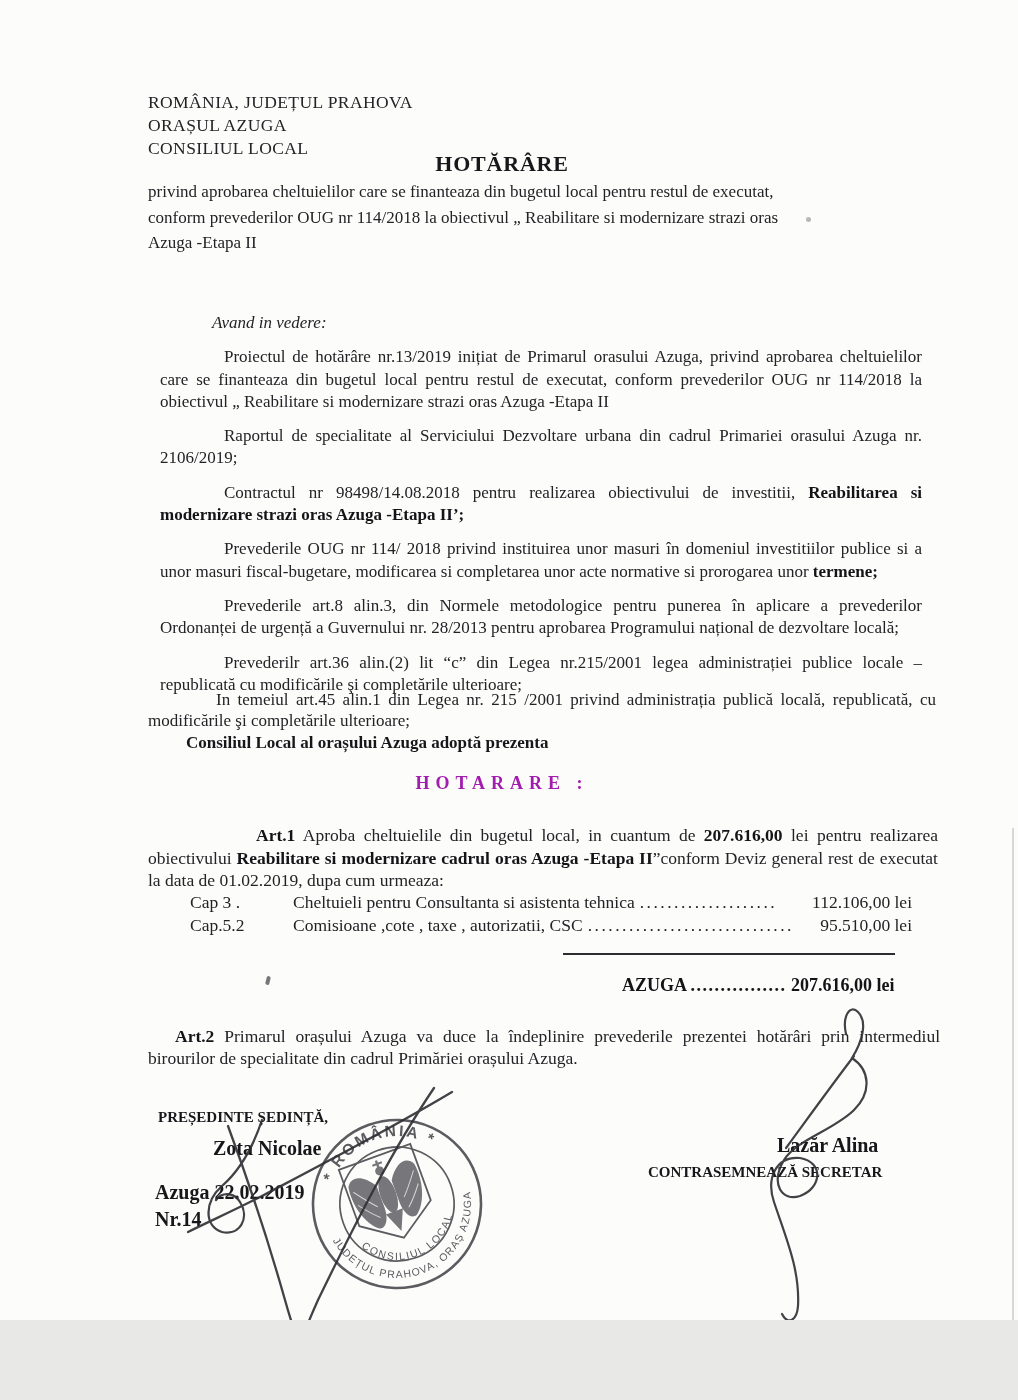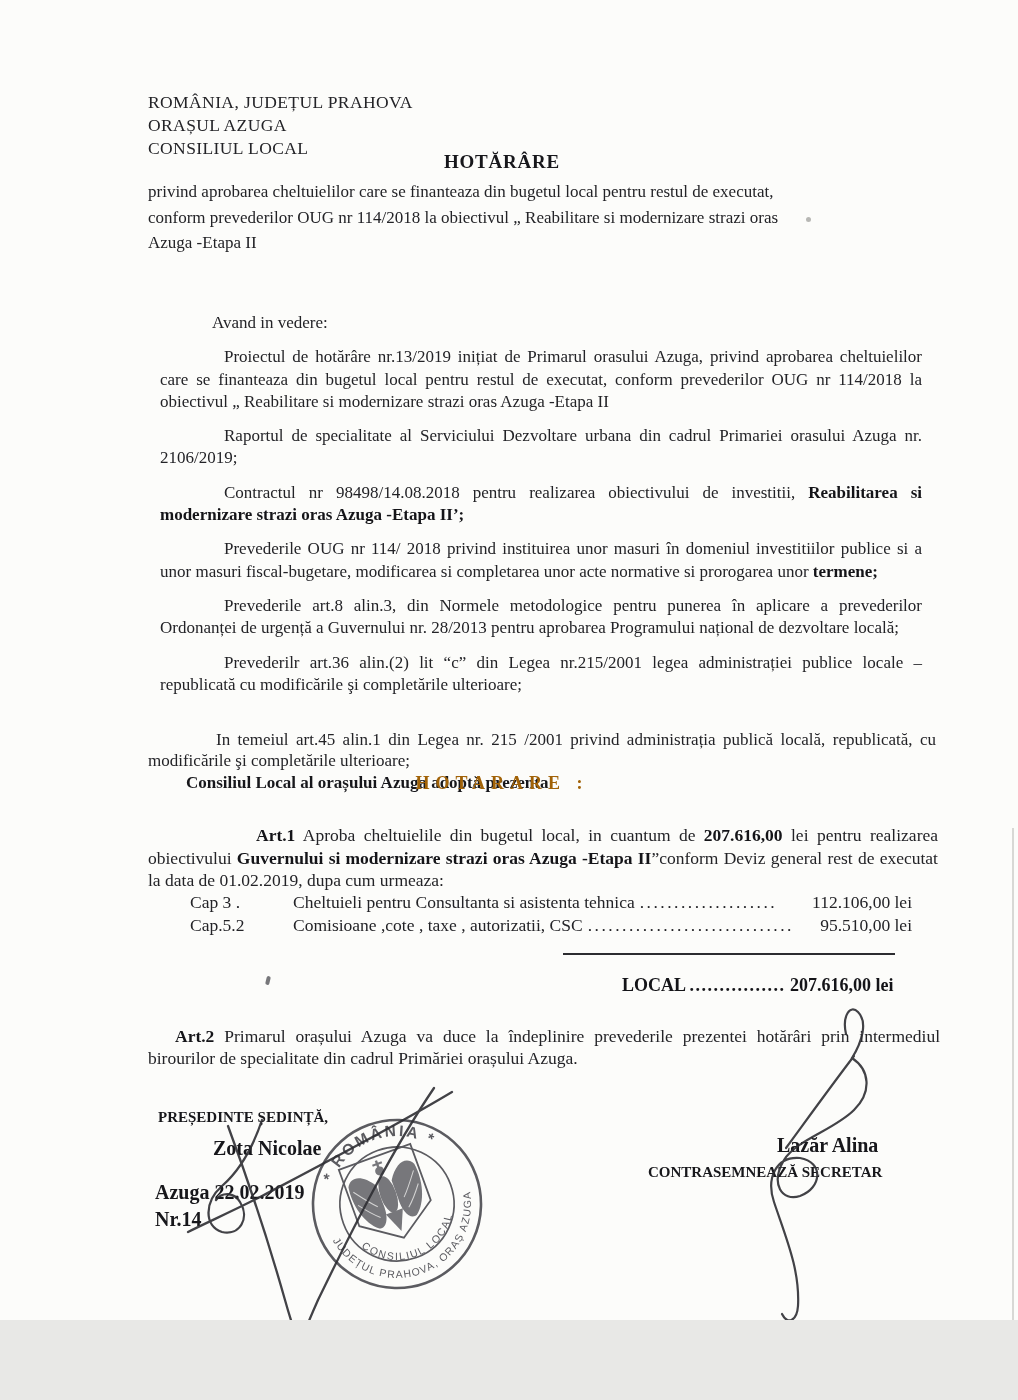--- a/index.html
+++ b/index.html
@@ -8,31 +8,31 @@
     width:1018px;height:1320px;
     background:#fcfcfa;
     margin:0 auto;
     overflow:hidden;
     font-family:"Liberation Serif","DejaVu Serif",serif;
     color:#232327;
   }
   .abs{position:absolute;}
   
   .hdr{left:148px;top:91px;font-size:17.5px;line-height:23px;letter-spacing:.4px;}
-  .doc-title{left:16px;top:151px;width:972px;text-align:center;font-weight:bold;font-size:19px;letter-spacing:.8px;color:#17171b;}
+  .doc-title{left:16px;top:151px;width:972px;text-align:center;font-weight:bold;font-size:22px;letter-spacing:.8px;color:#17171b;}
   .subtitle{left:148px;top:179px;width:800px;font-size:17px;line-height:25.5px;}
   
   .preamble{left:148px;top:312px;width:786px;font-size:17px;line-height:22.3px;text-align:justify;}
   .preamble p{margin:12px;text-indent:64px;}
-  .avand{text-indent:64px;}
+  .avand{text-indent:64px;font-style:italic;}
   .legal{left:148px;top:689px;width:788px;font-size:17px;line-height:21.3px;text-align:justify;}
   .legal p{margin:0;}
-  .legal .temei{text-indent:68px;margin-top:40px;}
+  .legal .temei{text-indent:68px;}
   .legal .adopta{text-indent:38px;font-weight:bold;text-align:left;color:#17171b;}
-  .decision-head{left:16px;top:773px;width:972px;text-align:center;font-weight:bold;font-size:18px;letter-spacing:6px;color:#a16207;}
+  .decision-head{left:16px;top:773px;width:972px;text-align:center;font-weight:bold;font-size:18px;letter-spacing:6px;color:#a21caf;}
   
   .art1{left:148px;top:824px;width:790px;font-size:17.5px;line-height:22.6px;text-align:justify;text-indent:108px;}
   .budget{left:190px;top:891px;width:722px;font-size:17.5px;}
   .budget-row{display:flex;align-items:baseline;line-height:22.6px;}
   .budget-row .cap{flex:none;width:103px;}
   .budget-row .desc{flex:none;padding-right:5px;}
   .budget-row .dots{flex:1;overflow:hidden;white-space:nowrap;letter-spacing:2.5px;padding-right:6px;}
   .budget-row .amt{flex:none;white-space:nowrap;}
   .rule{left:563px;top:953px;width:332px;border-top:2px solid #2c2c30;height:0;}
   .total{left:622px;top:975px;font-size:18px;font-weight:bold;color:#141418;white-space:nowrap;}
@@ -84,41 +84,41 @@
   </div>
 
   <div class="abs legal">
     <p class="temei">In temeiul art.45 alin.1 din Legea nr. 215 /2001 privind administrația publică locală, republicată, cu modificările şi completările ulterioare;</p>
     <p class="adopta">Consiliul Local al orașului Azuga adoptă prezenta</p>
   </div>
 
   <div class="abs decision-head">HOTARARE :</div>
 
   <div class="abs art1">
-    <span class="b">Art.1</span><span> Aproba  cheltuielile  din  bugetul  local,  in  cuantum  de </span><span class="b">207.616,00</span><span> lei  pentru realizarea  obiectivului   </span><span class="b">Guvernului si modernizare strazi oras Azuga   -Etapa II</span><span>”conform Deviz general rest de executat  la data de 01.02.2019, dupa cum urmeaza:</span>
+    <span class="b">Art.1</span><span> Aproba  cheltuielile  din  bugetul  local,  in  cuantum  de </span><span class="b">207.616,00</span><span> lei  pentru realizarea  obiectivului   </span><span class="b">Reabilitare si modernizare cadrul oras Azuga   -Etapa II</span><span>”conform Deviz general rest de executat  la data de 01.02.2019, dupa cum urmeaza:</span>
   </div>
 
   <div class="abs budget">
     <div class="budget-row">
       <span class="cap">Cap 3 .</span>
       <span class="desc">Cheltuieli pentru Consultanta si asistenta tehnica</span>
       <span class="dots">....................</span>
       <span class="amt">112.106,00 lei</span>
     </div>
     <div class="budget-row">
       <span class="cap">Cap.5.2</span>
       <span class="desc">Comisioane ,cote , taxe , autorizatii, CSC</span>
       <span class="dots">..............................</span>
       <span class="amt">95.510,00 lei</span>
     </div>
   </div>
 
   <div class="abs rule"></div>
   <div class="abs total">
-    <span>LOCAL</span>
+    <span>AZUGA</span>
     <span class="dots">................</span>
     <span>207.616,00 lei</span>
   </div>
 
   <div class="abs art2">
     <span class="b">Art.2</span><span>   Primarul  orașului  Azuga  va  duce  la  îndeplinire  prevederile  prezentei  hotărâri  prin intermediul birourilor de specialitate din cadrul Primăriei orașului Azuga.</span>
   </div>
 
   <div class="abs sig-title pres-title">PREȘEDINTE ȘEDINȚĂ,</div>
   <div class="abs sig-name pres-name">Zota Nicolae</div>

